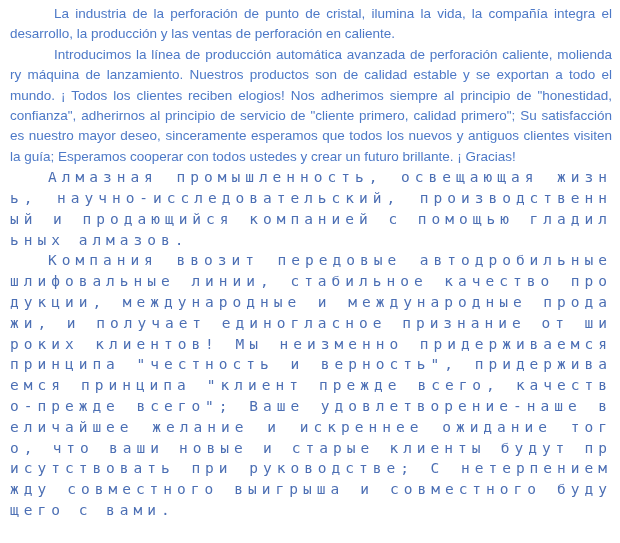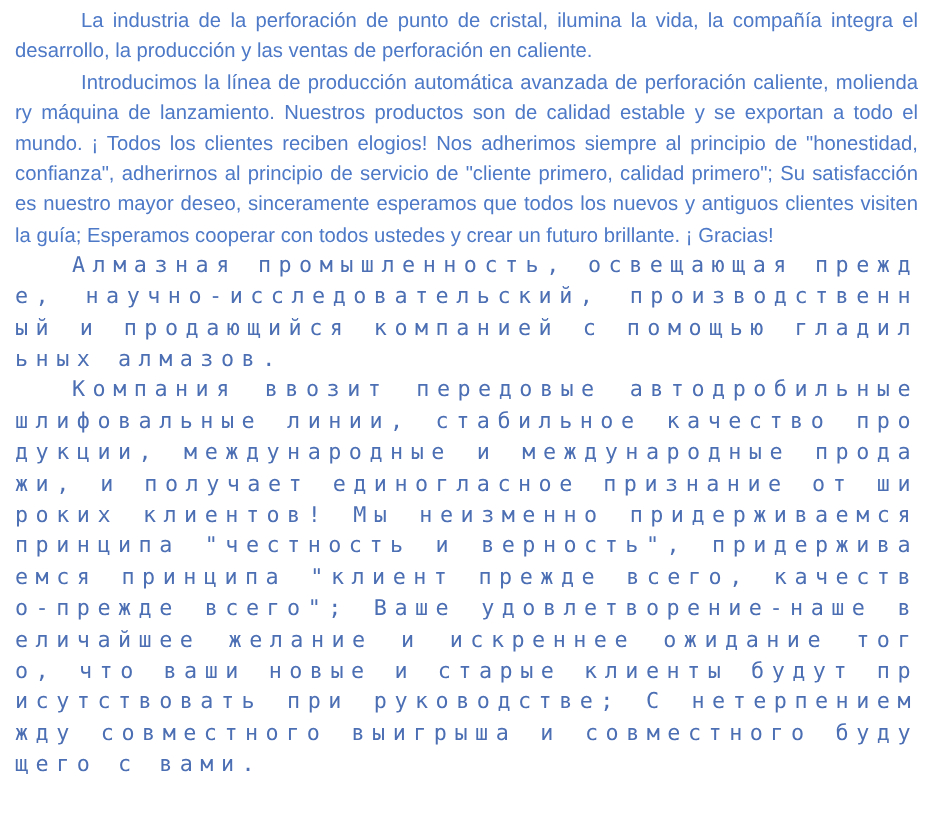--- a/index.html
+++ b/index.html
@@ -32,16 +32,16 @@
 </style>
 </head>
 <body>
 
 <div class="page" style="background: rgb(255, 255, 255);">
   <section class="es" style="color: rgb(77, 121, 199);">
     <p class="es-p">La industria de la perforación de punto de cristal, ilumina la vida, la compañía integra el desarrollo, la producción y las ventas de perforación en caliente.</p>
     <p class="es-p">Introducimos la línea de producción automática avanzada de perforación caliente, molienda ry máquina de lanzamiento. Nuestros productos son de calidad estable y se exportan a todo el mundo. ¡ Todos los clientes reciben elogios! Nos adherimos siempre al principio de "honestidad, confianza", adherirnos al principio de servicio de "cliente primero, calidad primero"; Su satisfacción es nuestro mayor deseo, sinceramente esperamos que todos los nuevos y antiguos clientes visiten la guía; Esperamos cooperar con todos ustedes y crear un futuro brillante. ¡ Gracias!</p>
   </section>
   <section class="ru" style="color: rgb(76, 111, 180);">
-    <p class="ru-p">Алмазная промышленность, освещающая прежде, научно-исследовательский, производственный и продающийся компанией с помощью гладильных алмазов.</p>
+    <p class="ru-p">Алмазная промышленность, освещающая жизнь, научно-исследовательский, производственный и продающийся компанией с помощью гладильных алмазов.</p>
     <p class="ru-p">Компания ввозит передовые автодробильные шлифовальные линии, стабильное качество продукции, международные и международные продажи, и получает единогласное признание от широких клиентов! Мы неизменно придерживаемся принципа "честность и верность", придерживаемся принципа "клиент прежде всего, качество-прежде всего"; Ваше удовлетворение-наше величайшее желание и искреннее ожидание того, что ваши новые и старые клиенты будут присутствовать при руководстве; С нетерпением жду совместного выигрыша и совместного будущего с вами.</p>
   </section>
 </div>
 
 </body></html>

